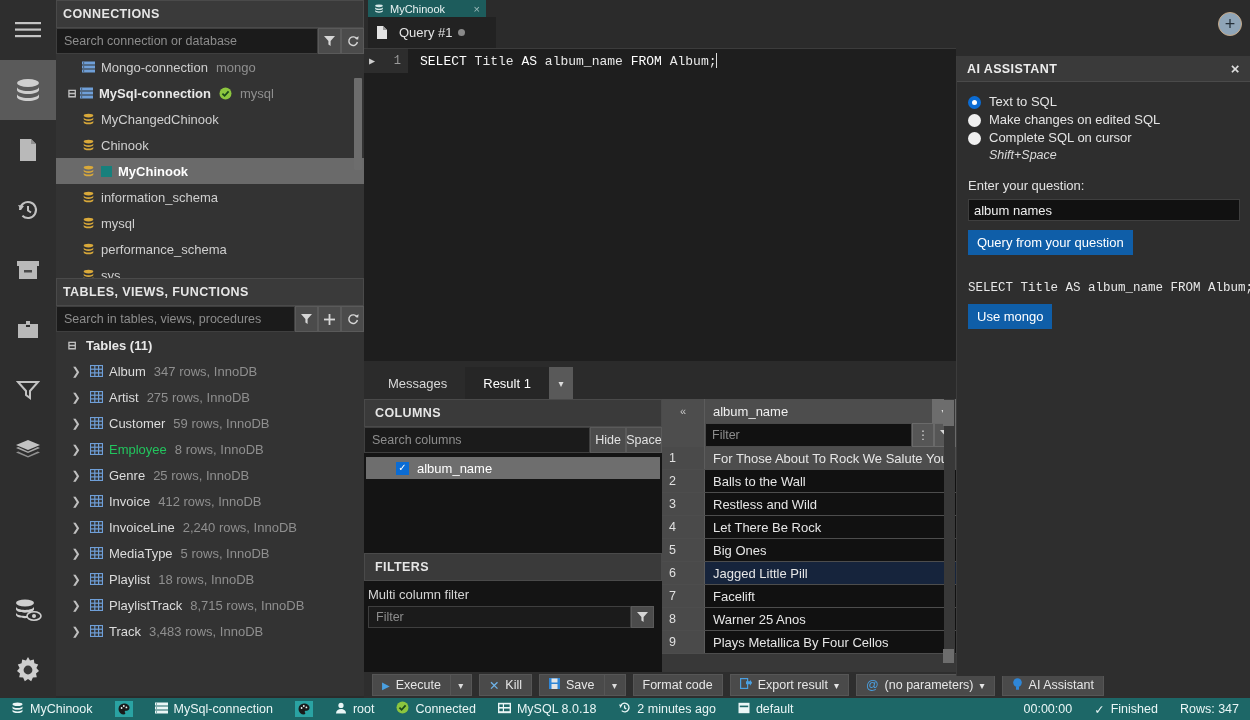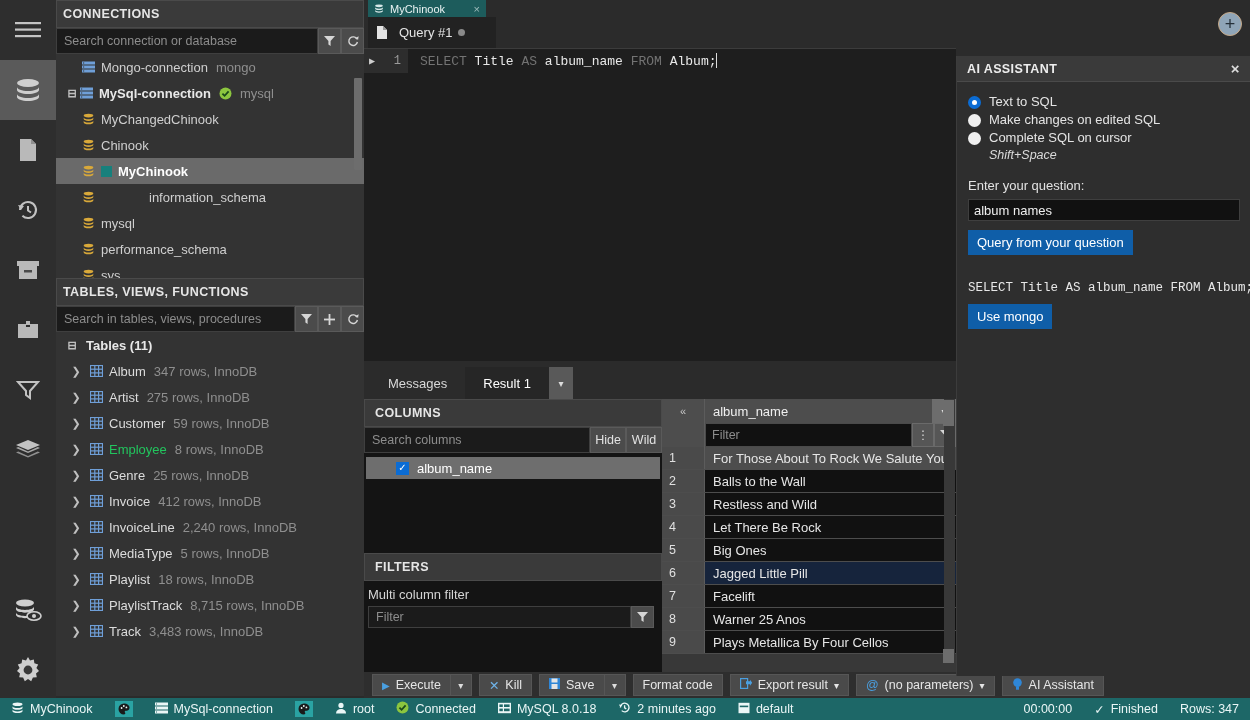--- a/index.html
+++ b/index.html
@@ -104,21 +104,21 @@
     justify-content: flex-end; padding-right: 7px; color: #9b9b9b; font-size: 12px;
     font-family: "Liberation Mono", monospace;
   }
   .run-arrow {
     position: absolute; left: 5px; color: #cfcfcf; font-size: 10px;
   }
   .code-text {
     padding-left: 12px; font-family: "Liberation Mono", monospace; font-size: 13px;
     white-space: pre; color: #e8e8e8;
   }
-  .kw { color: #737373; }
+  .kw { color: #ffffff; }
   .caret { display: inline-block; width: 1px; height: 15px; background: #dcdcdc; vertical-align: -3px; }
 
   
   .results {
     position: absolute; left: 364px; top: 361px; width: 592px; height: 337px;
     background: #2b2b2b;
   }
   .rtabs { display: flex; height: 38px; align-items: flex-end; padding-left: 6px; }
   .rtab {
     height: 32px; padding: 0 18px; display: flex; align-items: center;
@@ -433,21 +433,21 @@
               <g fill="#d9a93a">
                 <ellipse cx="6.5" cy="2.6" rx="4.8" ry="1.8"></ellipse>
                 <path d="M1.7 4.5c0 1 2.1 1.8 4.8 1.8s4.8-.8 4.8-1.8v1.6c0 1-2.1 1.8-4.8 1.8s-4.8-.8-4.8-1.8z"></path>
                 <path d="M1.7 7.8c0 1 2.1 1.8 4.8 1.8s4.8-.8 4.8-1.8v1.6c0 1-2.1 1.8-4.8 1.8s-4.8-.8-4.8-1.8z"></path>
               </g>
             </svg>
           </span>
           <span class="teal-sq"></span>
           <span>MyChinook</span>
         </div>
-        <div class="tree-row" style="padding-left: 26px; gap: 48px;">
+        <div class="tree-row" style="padding-left: 26px;">
           <span class="ico">
             <svg width="13" height="13" viewBox="0 0 13 13">
               <g fill="#d9a93a">
                 <ellipse cx="6.5" cy="2.6" rx="4.8" ry="1.8"></ellipse>
                 <path d="M1.7 4.5c0 1 2.1 1.8 4.8 1.8s4.8-.8 4.8-1.8v1.6c0 1-2.1 1.8-4.8 1.8s-4.8-.8-4.8-1.8z"></path>
                 <path d="M1.7 7.8c0 1 2.1 1.8 4.8 1.8s4.8-.8 4.8-1.8v1.6c0 1-2.1 1.8-4.8 1.8s-4.8-.8-4.8-1.8z"></path>
               </g>
             </svg>
           </span>
           <span>information_schema</span>
@@ -722,21 +722,21 @@
       <div class="rtab-caret">▾</div>
     </div>
 
     <div class="res-body">
 
       <div class="colpanel">
         <div class="sub-title">COLUMNS</div>
         <div class="search-row">
           <input class="search-input" value="" placeholder="Search columns" style="">
           <div class="hs-btn">Hide</div>
-          <div class="hs-btn">Wild</div>
+          <div class="hs-btn">Space</div>
         </div>
         <div class="collist">
           <div class="colitem">
             <span class="cbx">✓</span>
             <span>album_name</span>
           </div>
         </div>
         <div class="sub-title">FILTERS</div>
         <div class="filters-body">
           <div class="filters-label">Multi column filter</div>

